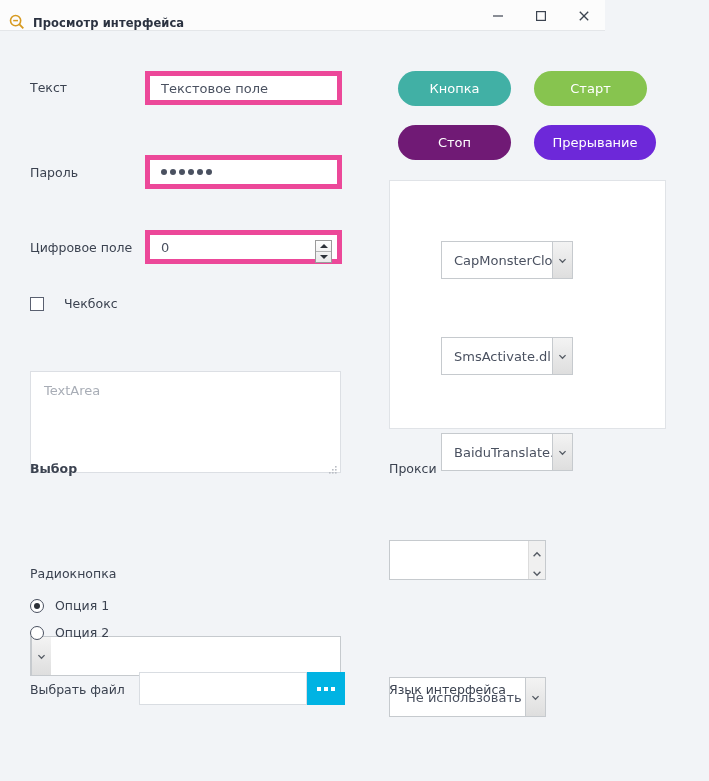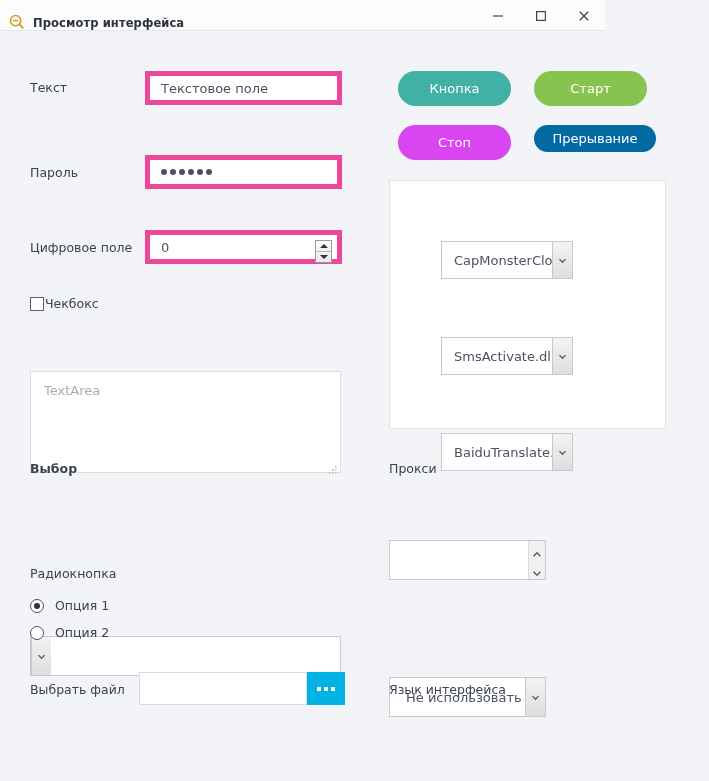--- a/index.html
+++ b/index.html
@@ -102,21 +102,21 @@
     border-bottom: 4px solid #2d3138;
   }
   .tri-down {
     width: 0; height: 0;
     border-left: 4px solid transparent;
     border-right: 4px solid transparent;
     border-top: 4px solid #2d3138;
   }
 
   
-  .cbrow { display: flex; align-items: center; gap: 1px; }
+  .cbrow { display: flex; align-items: center; gap: 20px; }
   .cbox {
     width: 14px; height: 14px;
     border: 1px solid #5a6070;
     background: #fff;
     flex: 0 0 auto;
   }
 
   
   #textarea {
     background: #fff;
@@ -391,22 +391,22 @@
 <div class="abs lbl" style="left:30px; top:682px;">Выбрать файл</div>
 <div id="file-input"></div>
 <div id="file-btn">
   <i></i>
   <i></i>
   <i></i>
 </div>
 
 <button class="pill abs" style="left: 398px; top: 71px; width: 113px; height: 35px; background: rgb(65, 176, 165);">Кнопка</button>
 <button class="pill abs" style="left: 534px; top: 71px; width: 113px; height: 35px; background: rgb(135, 196, 79);">Старт</button>
-<button class="pill abs" style="left: 398px; top: 125px; width: 113px; height: 35px; background: #d946ef;">Стоп</button>
-<button class="pill abs" style="left: 534px; top: 125px; width: 122px; height: 27px; background: #0369a1;">Прерывание</button>
+<button class="pill abs" style="left: 398px; top: 125px; width: 113px; height: 35px; background: #701a75;">Стоп</button>
+<button class="pill abs" style="left: 534px; top: 125px; width: 122px; height: 35px; background: #6d28d9;">Прерывание</button>
 
 <div id="tabpanel">
 
   <div class="combo abs" style="left:51px; top:60px; width:132px; height:38px;">
     <span class="cval" style="padding-left:12px;">CapMonsterCloud.dll</span>
     <span class="carrow">
       <svg class="chev" viewBox="0 0 10 10">
           <polyline points="1.6,3.4 5,7 8.4,3.4" fill="none" stroke="#555b64" stroke-width="1.4"></polyline>
         </svg>
     </span>

